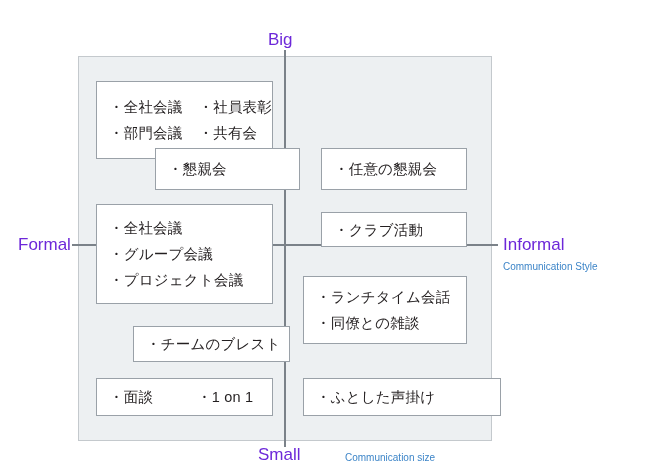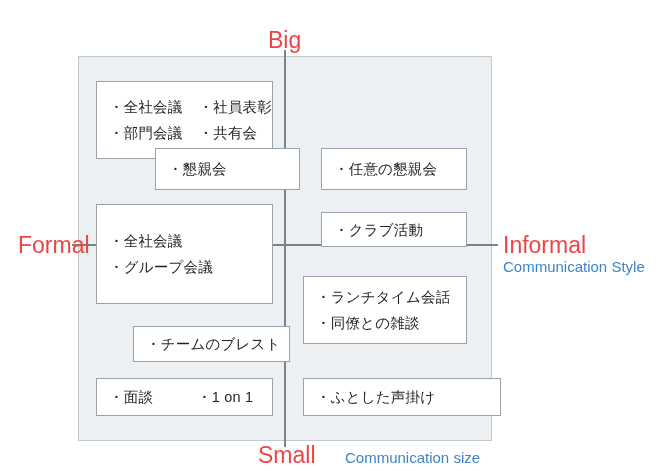--- a/index.html
+++ b/index.html
@@ -42,34 +42,34 @@
     left: 72px;
     top: 244px;
     width: 426px;
     height: 2px;
     background: #7b8289;
   }
 
   
   .pole {
     position: absolute;
-    color: #ef4444;
-    font-size: 23px;
+    color: #6d28d9;
+    font-size: 17px;
     line-height: 22px;
     white-space: nowrap;
   }
   .pole-big   { left: 268px; top: 29px; }
   .pole-small { left: 258px; top: 444px; }
   .pole-formal   { left: 18px; top: 234px; }
   .pole-informal { left: 503px; top: 234px; }
 
   .sub {
     position: absolute;
     color: #3d85c8;
-    font-size: 15px;
+    font-size: 10px;
     line-height: 15px;
     white-space: nowrap;
   }
   .sub-style { left: 503px; top: 259px; }
   .sub-size  { left: 345px; top: 450px; }
 
   
   .card {
     position: absolute;
     background: #ffffff;
@@ -135,20 +135,21 @@
     <div class="line">・懇親会</div>
   </div>
 
   <div class="card c-nini">
     <div class="line">・任意の懇親会</div>
   </div>
 
   <div class="card c-keiei">
     <div class="line">・全社会議</div>
     <div class="line">・グループ会議</div>
+    <div class="line">・プロジェクト会議</div>
   </div>
 
   <div class="card c-club">
     <div class="line">・クラブ活動</div>
   </div>
 
   <div class="card c-lunch">
     <div class="line">・ランチタイム会話</div>
     <div class="line">・同僚との雑談</div>
   </div>

